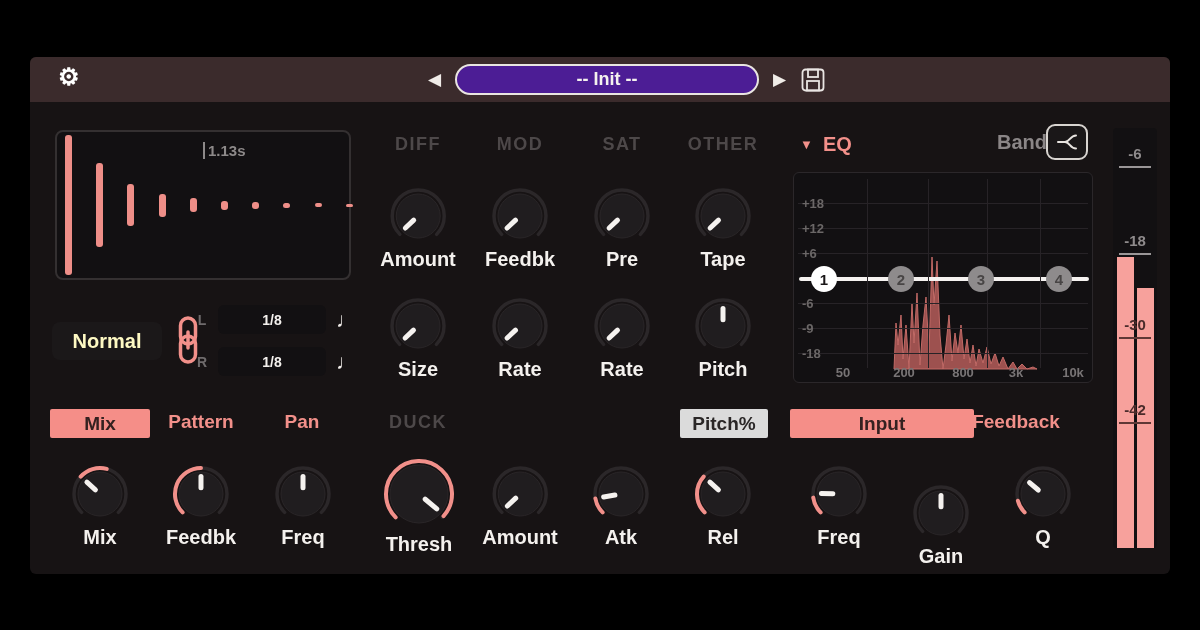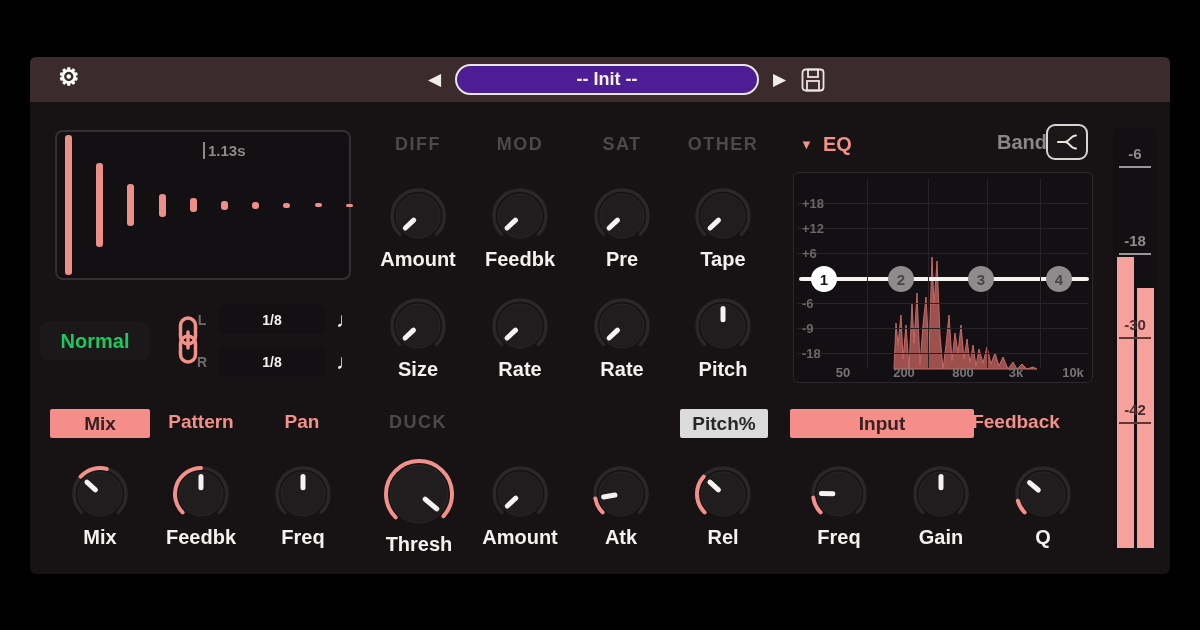--- a/index.html
+++ b/index.html
@@ -13,21 +13,21 @@
   .nav-arrow{color:#f0ece8;font-size:17px;cursor:pointer;line-height:1;}
   #preset-pill{width:300px;height:27px;background:#4c1d95;border:2px solid #e9e5e1;border-radius:16px;color:#f4f1ee;font-size:18px;font-weight:bold;display:flex;align-items:center;justify-content:center;cursor:pointer;}
   #save-btn{cursor:pointer;display:flex;}
   
   #wave-panel{position:absolute;left:25px;top:73px;width:296px;height:150px;background:#121012;border:2px solid #343031;border-radius:8px;box-sizing:border-box;}
   .wave-bar{position:absolute;width:7px;border-radius:3px;background:#ee8e88;}
   #time-marker{position:absolute;left:146px;top:10px;display:flex;align-items:center;gap:3px;}
   #time-cursor{width:2px;height:17px;background:#8d8989;}
   #time-label{color:#8d8989;font-size:15px;font-weight:bold;}
   
-  #mode-btn{position:absolute;left:10px;top:265px;width:110px;height:38px;background:#1b1819;border-radius:8px;color:#22c55e;font-size:20px;font-weight:bold;display:flex;align-items:center;justify-content:center;cursor:pointer;text-align:right;}
+  #mode-btn{position:absolute;left:22px;top:265px;width:110px;height:38px;background:#1b1819;border-radius:8px;color:#fef9c3;font-size:20px;font-weight:bold;display:flex;align-items:center;justify-content:center;cursor:pointer;text-align:right;}
   #link-icon{position:absolute;left:146px;top:258px;cursor:pointer;}
   .ch-row{position:absolute;display:flex;align-items:center;gap:10px;}
   .ch-label{color:#6f6b6c;font-size:14px;font-weight:bold;width:12px;text-align:center;}
   .ch-pill{width:108px;height:29px;background:#121012;border-radius:6px;color:#f4f1ee;font-size:14px;font-weight:bold;display:flex;align-items:center;justify-content:center;cursor:pointer;}
   .note-icon{color:#f0ece9;font-size:21px;cursor:pointer;line-height:1;}
   
   .sec-header{position:absolute;transform:translateX(-50%);color:#4d4849;font-size:18px;font-weight:bold;letter-spacing:1.5px;}
   .knob-cell{position:absolute;display:flex;flex-direction:column;align-items:center;transform:translateX(-50%);}
   .knob-label{margin-top:3px;color:#f4f1ee;font-size:20px;font-weight:bold;white-space:nowrap;}
   .knob-cell svg{cursor:pointer;}
@@ -339,21 +339,21 @@
       </div>
       <div class="knob-cell" style="left: 809px; top: 408px;">
         <svg width="58" height="58" viewBox="0 0 58 58">
     <path d="M 10.62 47.38 A 26 26 0 1 1 47.38 47.38" stroke="#2b2729" stroke-width="3.5" fill="none" stroke-linecap="round"></path>
     <path d="M 10.62 47.38 A 26 26 0 0 1 3.25 32.62" stroke="#f2908a" stroke-width="4" fill="none" stroke-linecap="round"></path>
     <circle cx="29" cy="29" r="22" fill="#201d1f" stroke="#2a2628" stroke-width="1"></circle>
     <line x1="22.84" y1="28.79" x2="11.41" y2="28.39" stroke="#f5f2ef" stroke-width="5" stroke-linecap="round"></line>
   </svg>
         <div class="knob-label">Freq</div>
       </div>
-      <div class="knob-cell" style="left: 911px; top: 408px;">
+      <div class="knob-cell" style="left: 911px; top: 427px;">
         <svg width="58" height="58" viewBox="0 0 58 58">
     <path d="M 10.62 47.38 A 26 26 0 1 1 47.38 47.38" stroke="#2b2729" stroke-width="3.5" fill="none" stroke-linecap="round"></path>
 
     <circle cx="29" cy="29" r="22" fill="#201d1f" stroke="#2a2628" stroke-width="1"></circle>
     <line x1="29.00" y1="22.84" x2="29.00" y2="11.40" stroke="#f5f2ef" stroke-width="5" stroke-linecap="round"></line>
   </svg>
         <div class="knob-label">Gain</div>
       </div>
       <div class="knob-cell" style="left: 1013px; top: 408px;">
         <svg width="58" height="58" viewBox="0 0 58 58">

